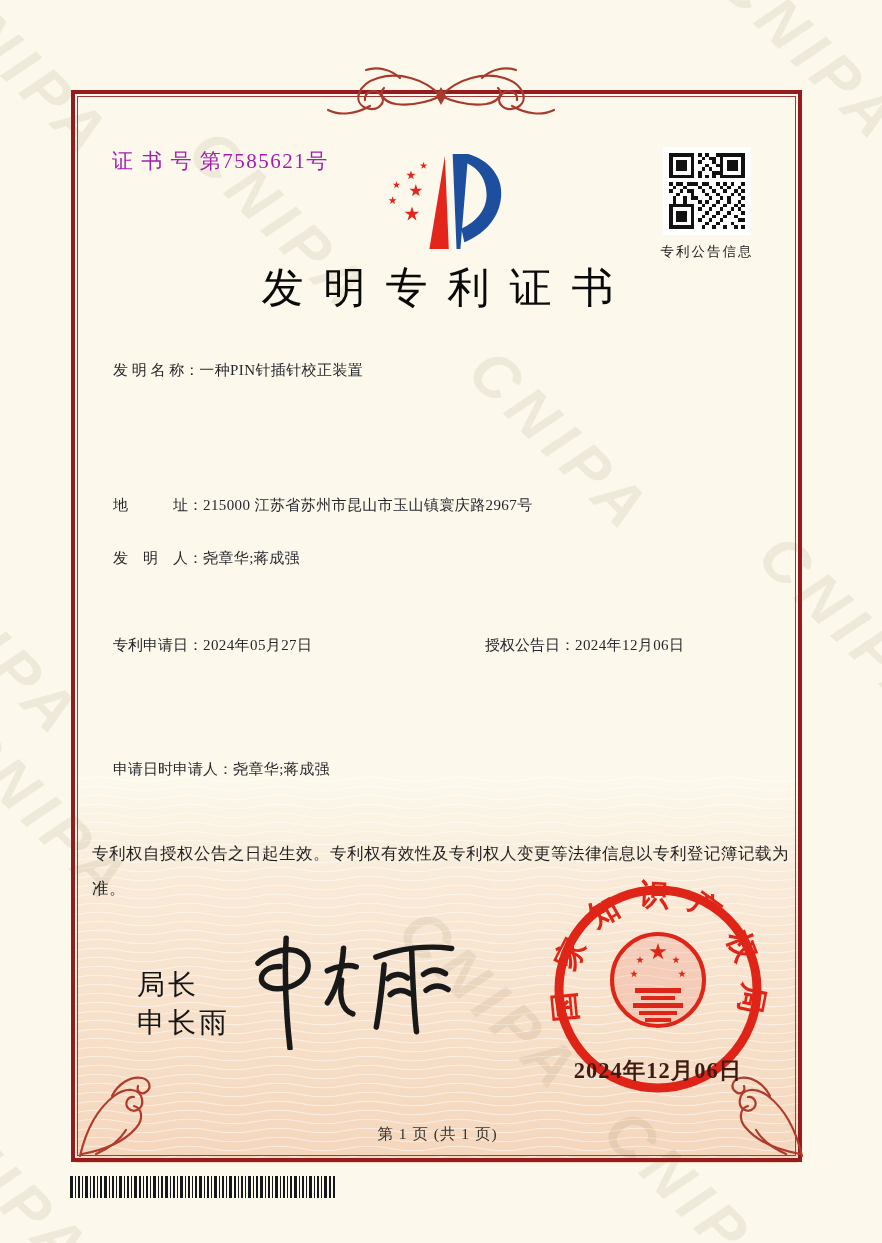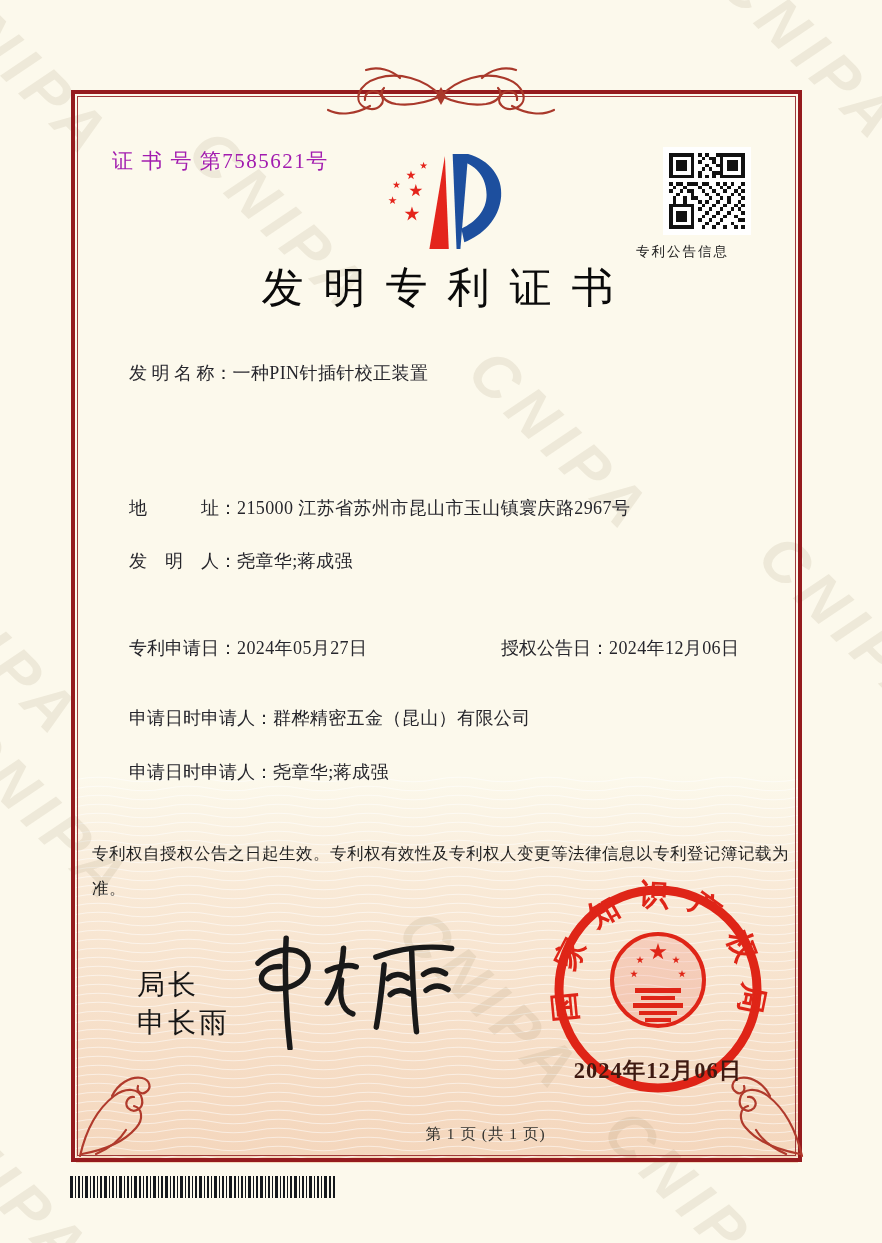--- a/index.html
+++ b/index.html
@@ -40,45 +40,45 @@
   .title{
     position:absolute;left:72px;top:260px;width:731px;text-align:center;
     font-size:42px;font-weight:normal;letter-spacing:20px;text-indent:20px;
     color:#0a0a0a;
   }
   .qrbox{
     position:absolute;left:663px;top:147px;width:88px;height:88px;
     background:#ffffff;display:flex;align-items:center;justify-content:center;
   }
   .qrlabel{
-    position:absolute;left:636px;top:243px;width:142px;
+    position:absolute;left:636px;top:243px;width:142px;text-align:center;
     font-size:13.5px;letter-spacing:2px;color:#222;
   }
   .row{
-    position:absolute;left:113px;width:660px;font-size:18px;
-    white-space:nowrap;color:#26262c;margin-left:16px;
+    position:absolute;left:113px;width:660px;font-size:15px;
+    white-space:nowrap;color:#26262c;
   }
   .row .lbl{color:#26262c;}
   .row .val{letter-spacing:0.4px;}
   .row .pair2{position:absolute;left:372px;top:0;}
   .statement{
     position:absolute;left:92px;top:836px;width:704px;
     font-size:16.5px;line-height:35px;color:#1f1f1f;letter-spacing:0.5px;
   }
   .st-line1{text-indent:2.4em;}
   .signer{
     position:absolute;left:137px;
     font-family:"Liberation Sans","DejaVu Sans",sans-serif;
     font-size:28px;letter-spacing:3px;color:#151515;
   }
   .signature-svg{position:absolute;left:225px;top:930px;}
   .seal{position:absolute;left:541px;top:872px;z-index:5;opacity:0.95;}
   .footer{
     position:absolute;left:72px;top:1124px;width:731px;text-align:center;
-    font-size:15.5px;color:#33332f;letter-spacing:1px;padding-left:48px;
+    font-size:15.5px;color:#33332f;letter-spacing:1px;
   }
   .barcode{position:absolute;left:70px;top:1176px;z-index:4;}
   .ornament-top{position:absolute;left:300px;top:62px;z-index:4;}
   .corner-bl{position:absolute;left:76px;top:1066px;z-index:4;}
   .corner-br{position:absolute;left:716px;top:1066px;z-index:4;}
 </style>
 </head>
 <body>
 
 <div class="page">
@@ -187,23 +187,20 @@
     </div>
     <div class="row" style="top:496px">
       <span class="lbl">地　　　址：</span><span class="val">215000 江苏省苏州市昆山市玉山镇寰庆路2967号</span>
     </div>
     <div class="row" style="top:549px">
       <span class="lbl">发　明　人：</span><span class="val">尧章华;蒋成强</span>
     </div>
     <div class="row" style="top:636px">
       <span class="lbl">专利申请日：</span><span class="val">2024年05月27日</span>
       <span class="pair2"><span class="lbl">授权公告日：</span><span class="val">2024年12月06日</span></span>
-    </div>
-    <div class="row" style="top:706px">
-      <span class="lbl">申请日时申请人：</span><span class="val">群桦精密五金（昆山）有限公司</span>
     </div>
     <div class="row" style="top:760px">
       <span class="lbl">申请日时申请人：</span><span class="val">尧章华;蒋成强</span>
     </div>
 
     <div class="statement">
       <div class="st-line">专利权自授权公告之日起生效。专利权有效性及专利权人变更等法律信息以专利登记簿记载为准。</div>
     </div>
 
     <div class="signer" style="top:966px">局长</div>

